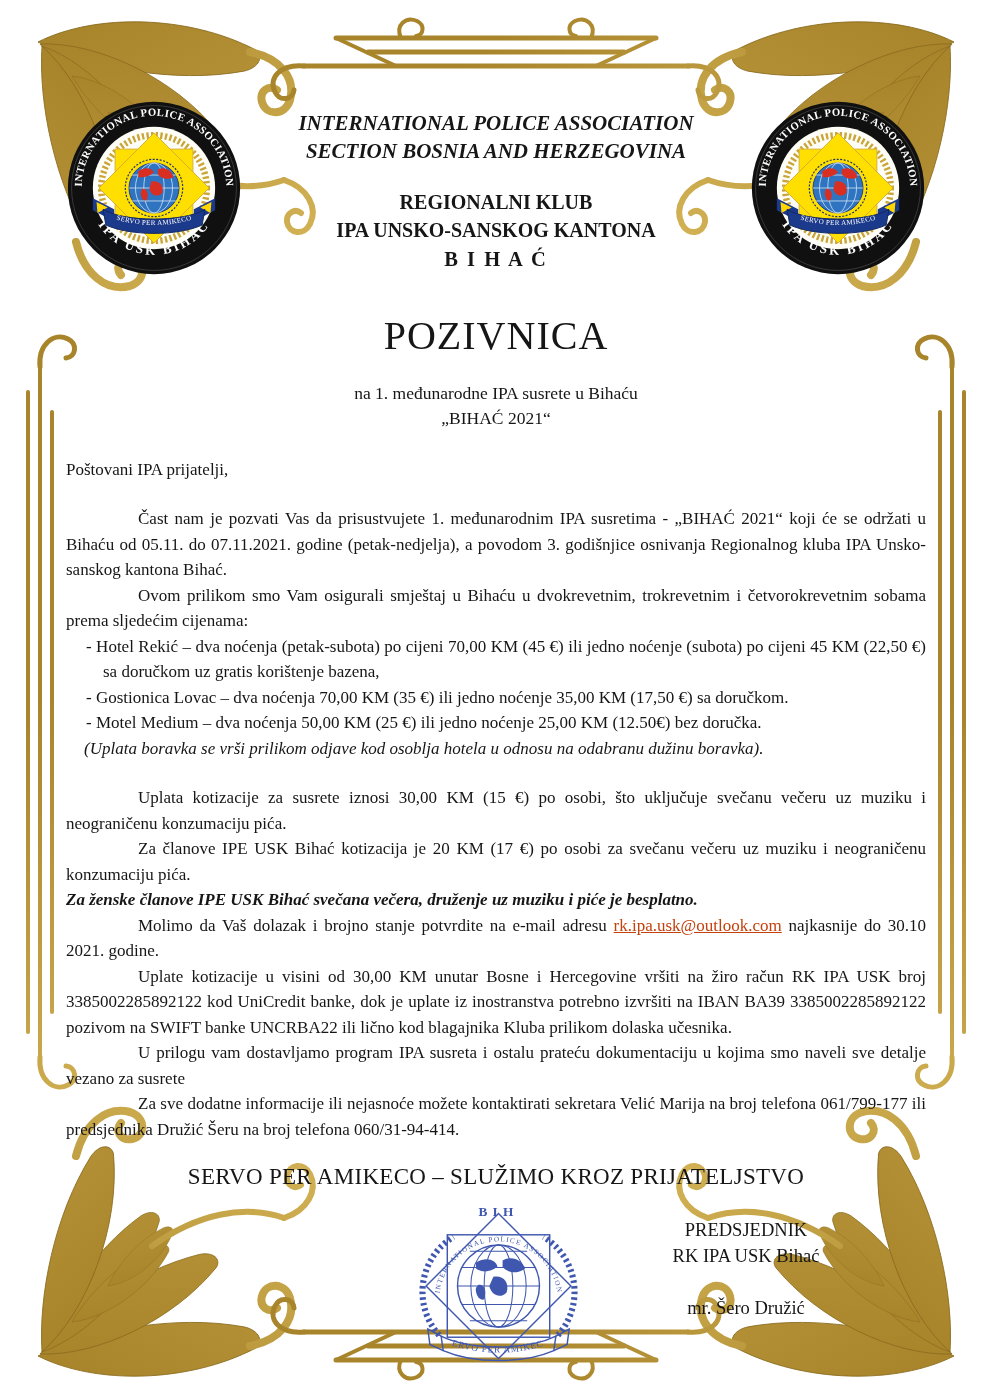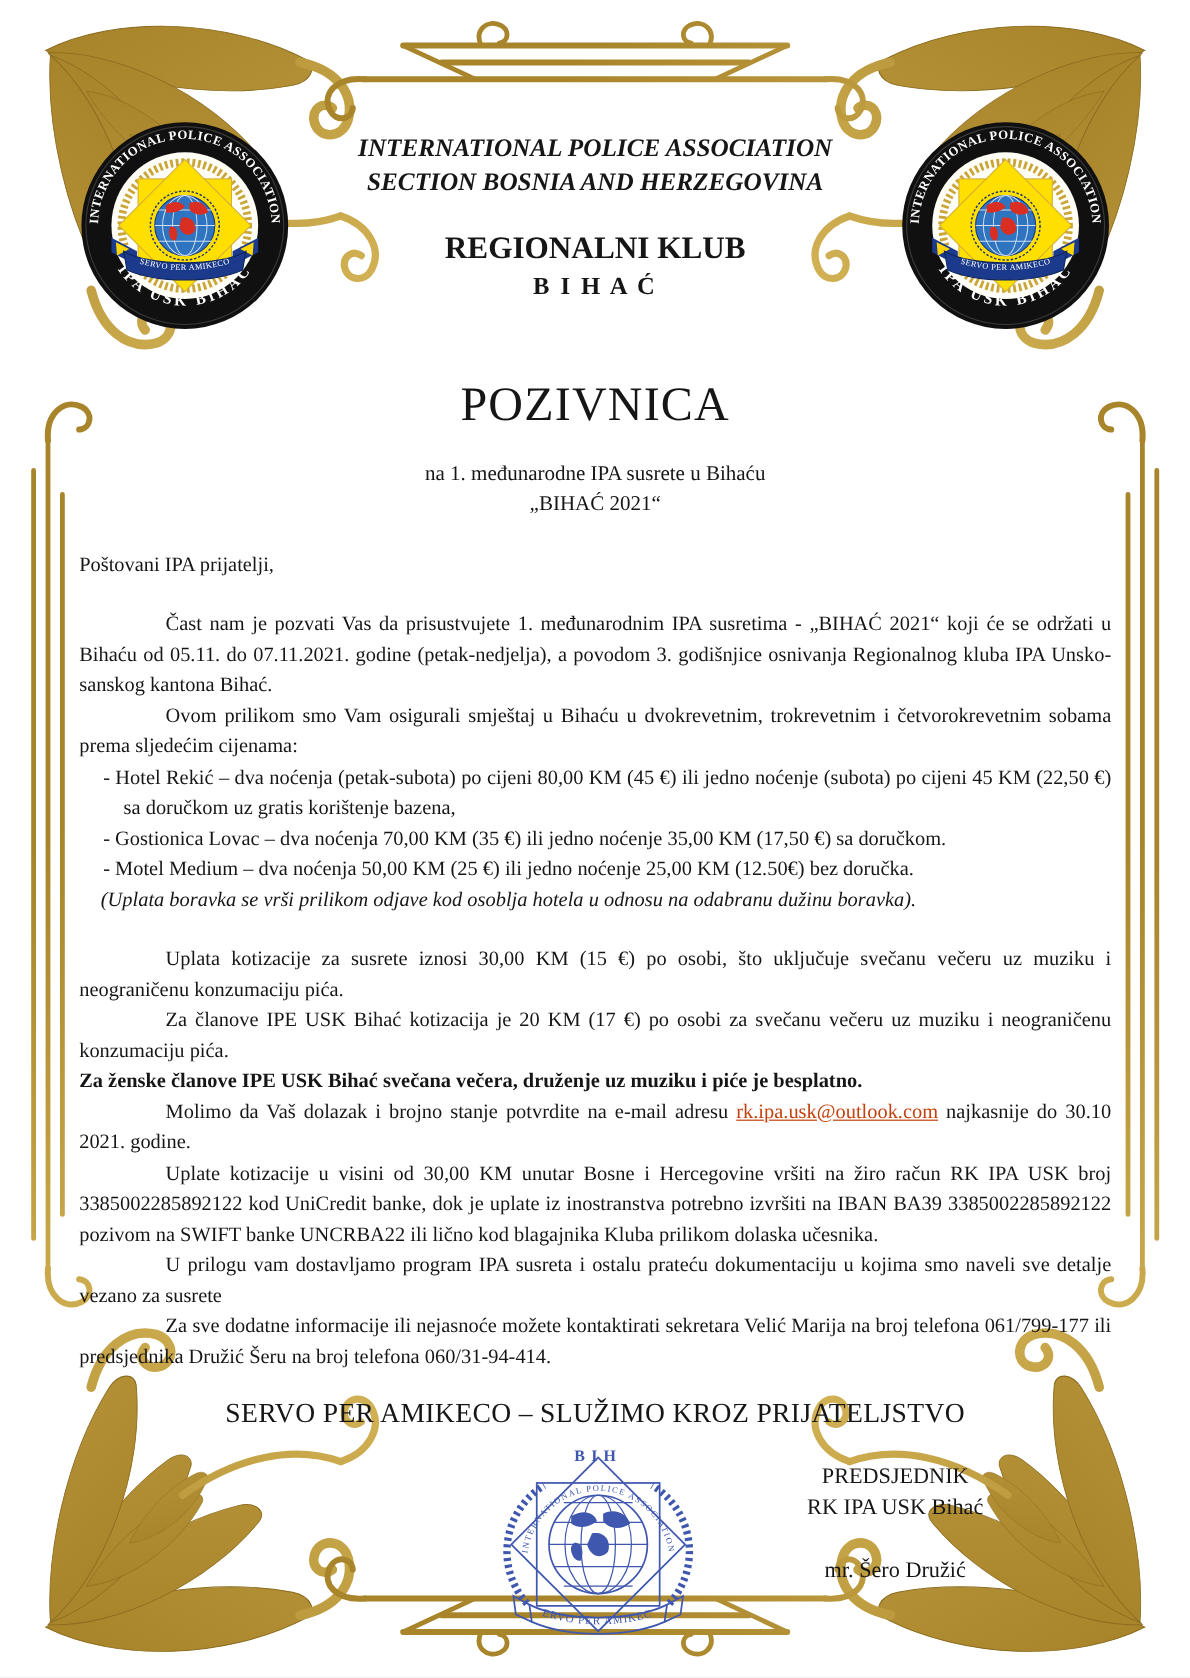--- a/index.html
+++ b/index.html
@@ -17,36 +17,36 @@
     position:absolute;inset:0;
     padding:100px 66px 0 66px;
     box-sizing:border-box;
   }
   
   .header-row{display:flex;align-items:flex-start;}
   .badge-wrap{width:176px;flex:0 0 auto;}
   .header-center{flex:1;text-align:center;padding-top:10px;}
   .org-line{font-style:italic;font-weight:bold;font-size:21px;line-height:1.32;}
   .club-block{margin-top:24px;}
-  .club-line{font-weight:bold;font-size:26px;line-height:1.38;}
+  .club-line{font-weight:bold;font-size:20px;line-height:1.38;}
   .club-city{font-weight:bold;font-size:20.5px;letter-spacing:2px;line-height:1.38;}
   
   .title-block{text-align:center;margin-top:34px;}
   .title-main{font-size:40px;letter-spacing:1px;line-height:1.1;}
   .title-sub{font-size:17.5px;line-height:1.42;margin-top:23px;}
   .title-sub2{font-size:17.5px;line-height:1.42;}
   
   .body-block{margin-top:26px;font-size:17px;line-height:1.5;}
   .body-block p{margin:0;text-align:justify;}
   .salutation{margin-bottom:24px !important;text-align:left !important;}
   .ind{text-indent:72px;}
   .hotel-list{list-style:none;margin:0;padding:0;}
   .hotel-list li{padding-left:37px;text-indent:-17px;text-align:justify;}
   .note-line{font-style:italic;padding-left:18px;margin-bottom:24px !important;text-align:left !important;}
-  .bold-line{font-weight:bold;}
+  .bold-line{font-weight:bold;font-style:italic;}
   .email-link{color:#c2410c;text-decoration:underline;cursor:pointer;}
   .motto{text-align:center;font-size:23px;margin-top:18px;letter-spacing:0.3px;}
   
   .footer-row{display:flex;align-items:flex-start;margin-top:6px;padding-left:330px;}
   .stamp-wrap{width:208px;flex:0 0 auto;}
   .sig-block{width:268px;margin-left:8px;text-align:center;padding-top:16px;font-size:18.5px;line-height:1.42;}
   .sig-name{margin-top:26px;}
 </style>
 </head>
 <body>
@@ -159,20 +159,21 @@
             <textPath href="#bannerArc" startOffset="50%" text-anchor="middle">SERVO PER AMIKECO</textPath>
           </text>
         </svg>
       </div>
 
       <div class="header-center">
         <div class="org-line">INTERNATIONAL POLICE ASSOCIATION</div>
         <div class="org-line">SECTION BOSNIA AND HERZEGOVINA</div>
         <div class="club-block">
           <div class="club-line">REGIONALNI KLUB</div>
+          <div class="club-line">IPA UNSKO-SANSKOG KANTONA</div>
           <div class="club-city">B I H A Ć</div>
         </div>
       </div>
 
       <div class="badge-wrap" style="display:flex;justify-content:flex-end;">
         <svg viewBox="0 0 190 190" width="176" height="176">
           <use href="#arcTop"></use>
           <circle cx="95" cy="95" r="93" fill="#101010"></circle>
           <circle cx="95" cy="95" r="89" fill="none" stroke="#3a3a3a" stroke-width="1"></circle>
           <circle cx="95" cy="95" r="66" fill="#fffef6"></circle>
@@ -221,21 +222,21 @@
       <div class="title-main">POZIVNICA</div>
       <div class="title-sub">na 1. međunarodne IPA susrete u Bihaću</div>
       <div class="title-sub2">„BIHAĆ 2021“</div>
     </div>
 
     <div class="body-block">
       <p class="salutation">Poštovani IPA prijatelji,</p>
       <p class="ind">Čast nam je pozvati Vas da prisustvujete 1. međunarodnim IPA susretima - „BIHAĆ 2021“ koji će se održati u Bihaću od 05.11. do 07.11.2021. godine (petak-nedjelja), a povodom 3. godišnjice osnivanja Regionalnog kluba IPA Unsko-sanskog kantona Bihać.</p>
       <p class="ind">Ovom prilikom smo Vam osigurali smještaj u Bihaću u dvokrevetnim, trokrevetnim i četvorokrevetnim sobama prema sljedećim cijenama:</p>
       <ul class="hotel-list">
-        <li>- Hotel Rekić – dva noćenja (petak-subota) po cijeni 80,00 KM (45 €) ili jedno noćenje (subota) po cijeni 45 KM (22,50 €) sa doručkom uz gratis korištenje bazena,</li>
+        <li>- Hotel Rekić – dva noćenja (petak-subota) po cijeni 70,00 KM (45 €) ili jedno noćenje (subota) po cijeni 45 KM (22,50 €) sa doručkom uz gratis korištenje bazena,</li>
         <li>- Gostionica Lovac – dva noćenja 70,00 KM (35 €) ili  jedno noćenje 35,00 KM (17,50 €) sa doručkom.</li>
         <li>- Motel Medium – dva noćenja 50,00 KM (25 €) ili  jedno noćenje 25,00 KM (12.50€) bez doručka.</li>
       </ul>
       <p class="note-line">(Uplata boravka se vrši prilikom odjave kod osoblja hotela u odnosu na odabranu dužinu boravka).</p>
       <p class="ind">Uplata kotizacije za susrete iznosi 30,00 KM (15 €) po osobi, što uključuje svečanu večeru uz muziku i neograničenu konzumaciju pića.</p>
       <p class="ind">Za članove IPE USK Bihać kotizacija je 20 KM (17 €) po osobi za svečanu večeru uz muziku i neograničenu konzumaciju pića.</p>
       <p class="bold-line">Za ženske članove IPE USK Bihać svečana večera, druženje uz muziku i piće je besplatno.</p>
       <p class="ind"><span>Molimo da Vaš dolazak i brojno stanje potvrdite na e-mail adresu </span><a class="email-link">rk.ipa.usk@outlook.com</a><span> najkasnije do 30.10 2021. godine.</span></p>
       <p class="ind">Uplate kotizacije u visini od 30,00 KM unutar Bosne i Hercegovine vršiti na žiro račun RK IPA USK broj 3385002285892122 kod UniCredit banke, dok je uplate iz inostranstva potrebno izvršiti na IBAN BA39 3385002285892122 pozivom na SWIFT banke UNCRBA22 ili lično kod blagajnika Kluba prilikom dolaska učesnika.</p>
       <p class="ind">U prilogu vam dostavljamo program IPA susreta i ostalu prateću dokumentaciju u kojima smo naveli sve detalje vezano za susrete</p>

